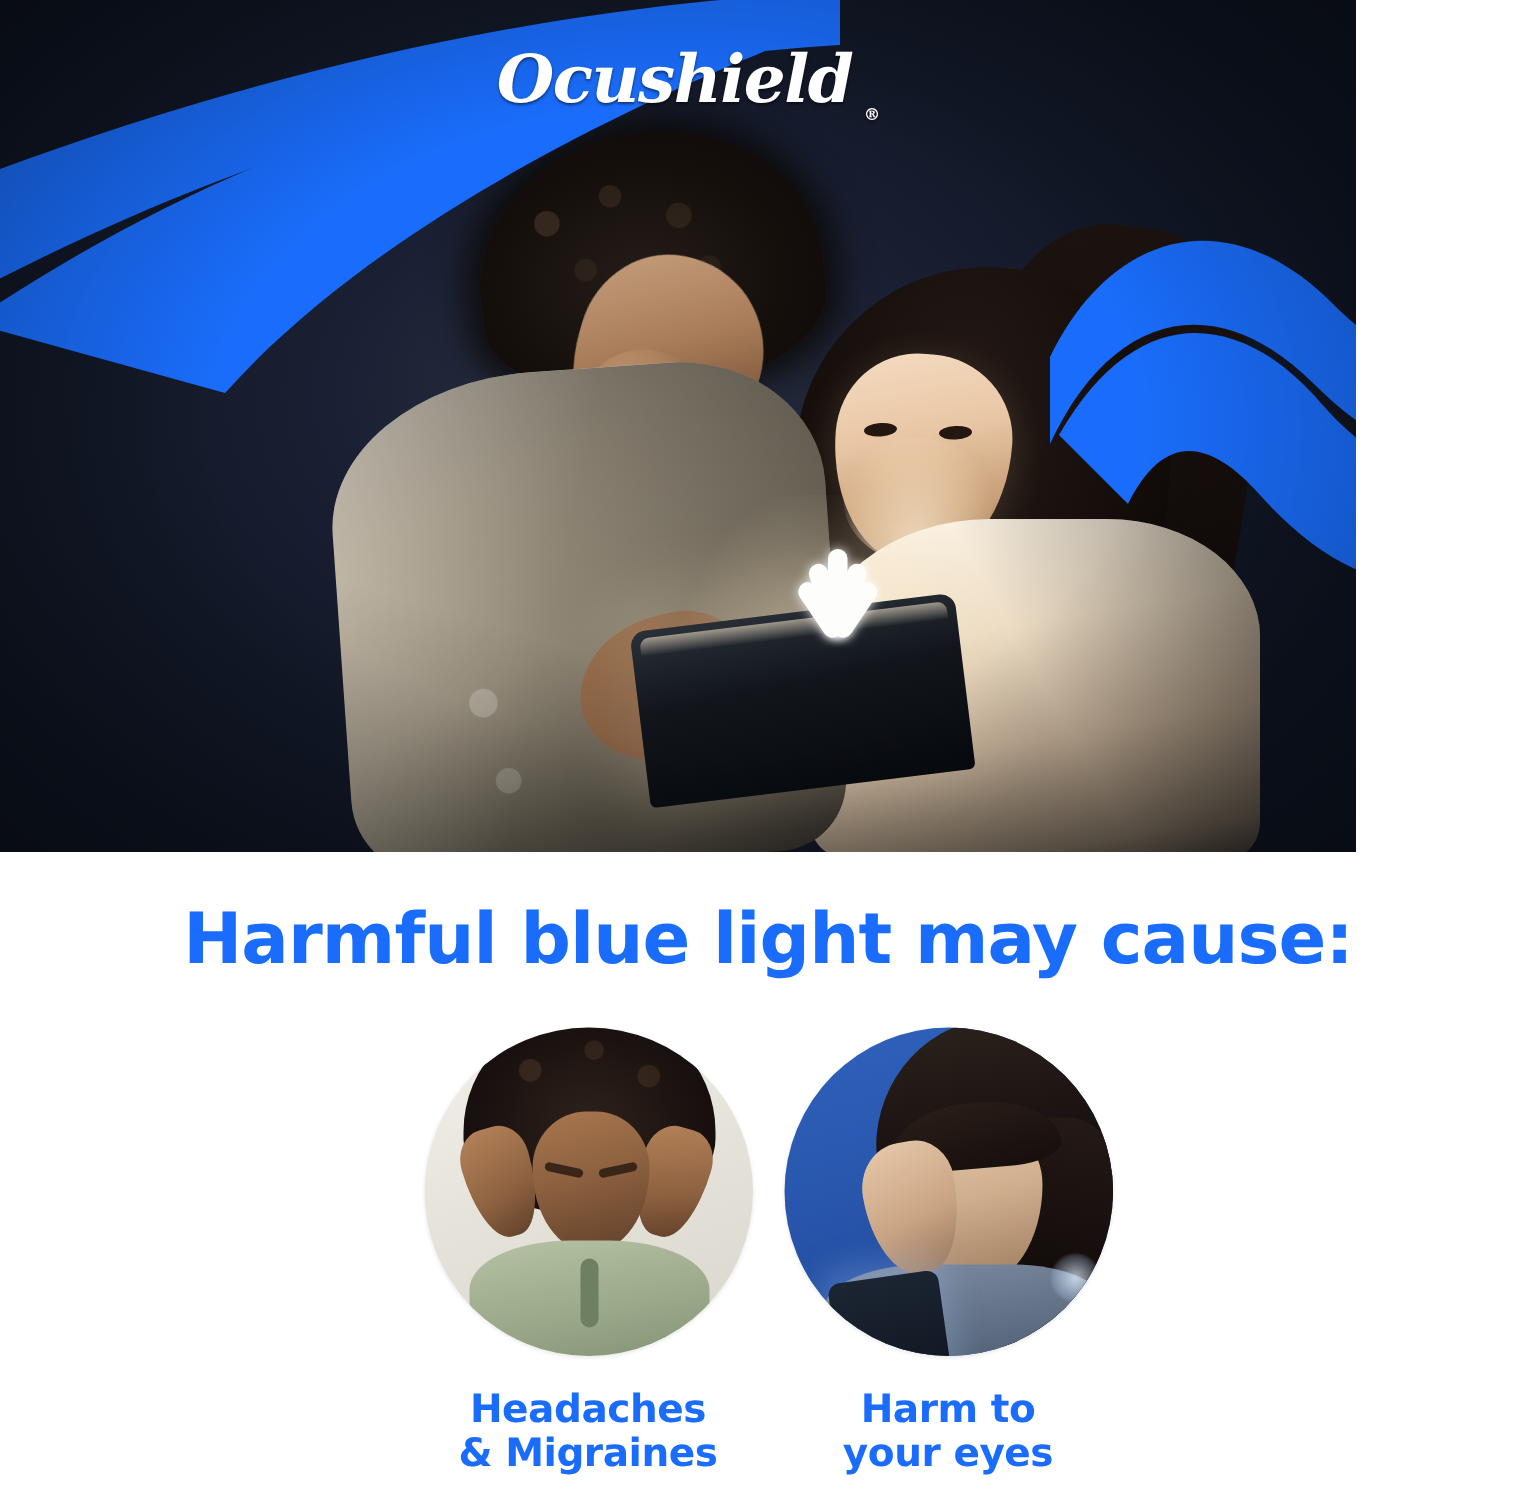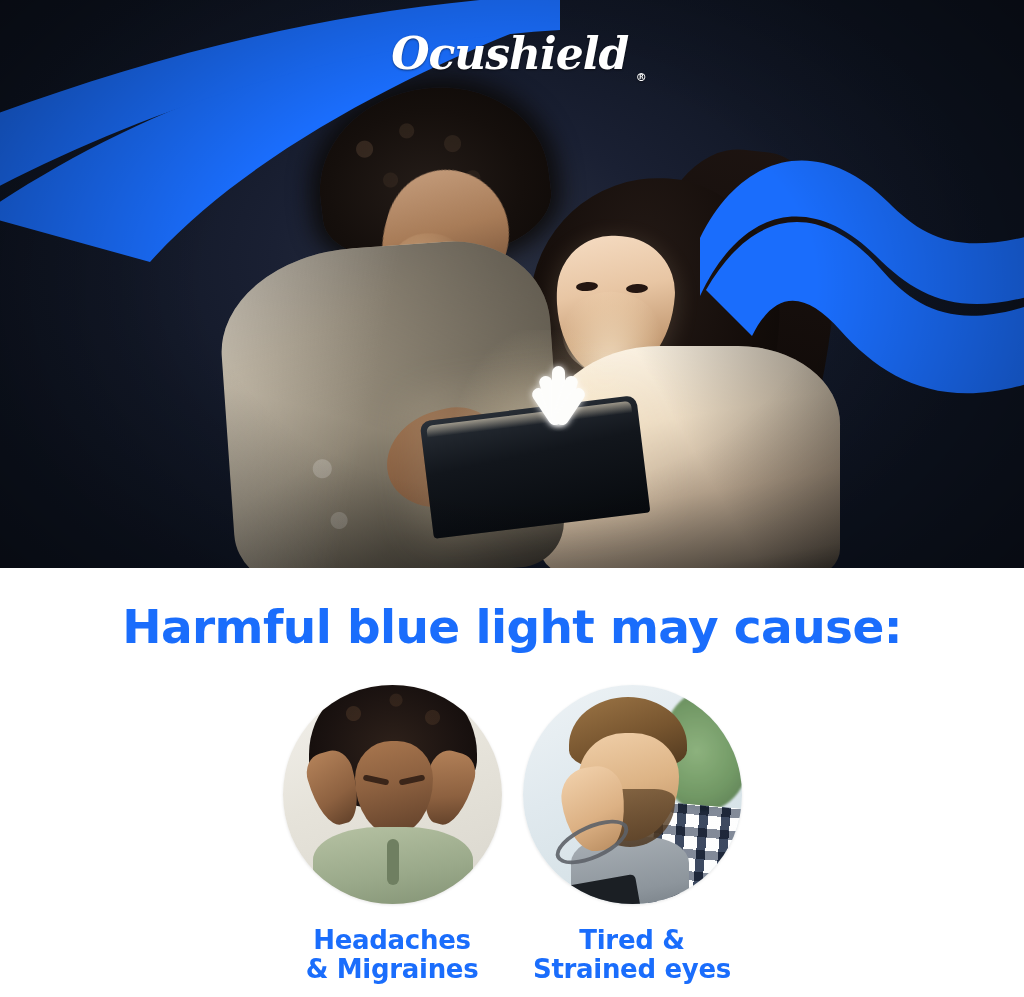--- a/index.html
+++ b/index.html
@@ -6,21 +6,21 @@
   html, body {
     width:1024px; height:997px;
     background:#ffffff;
     font-family:"Liberation Sans", sans-serif;
     overflow:hidden;
   }
   .page { position:relative; width:1024px; height:997px; background:#fff; }
 
   
   .hero {
-    position:absolute; left:0; top:0; width:1024px; height:568px;
+    position:absolute; left:0; top:0; width:904px; height:568px;
     overflow:hidden;
     background:
       radial-gradient(ellipse 520px 360px at 46% 46%, #2b3142 0%, #1a2033 38%, #121827 68%, #0d1320 100%),
       linear-gradient(160deg,#131a2b 0%,#0e1422 55%,#0b0f1a 100%);
   }
   .hero-vign {
     position:absolute; inset:0;
     background:radial-gradient(ellipse 760px 520px at 50% 50%, rgba(0,0,0,0) 40%, rgba(0,0,0,.55) 100%);
     z-index:9;
   }
@@ -451,33 +451,32 @@
             <span class="hand r"></span>
           <span class="face"></span>
             <span class="brow l"></span>
             <span class="brow r"></span>
           <span class="top"></span>
         </div>
         <div class="caption">Headaches
 &amp; Migraines</div>
       </div>
 
+
+
       <div class="card">
-        <div class="circle c2">
-          <span class="plant"></span>
-            <span class="plaid"></span>
-            <span class="tee"></span>
+        <div class="circle c4">
           <span class="hair"></span>
+            <span class="hair2"></span>
             <span class="face"></span>
-            <span class="beard"></span>
-          <span class="hand"></span>
-            <span class="glasses"></span>
-            <span class="tablet2"></span>
+          <span class="fringe"></span>
+            <span class="shoulder"></span>
+            <span class="hand"></span>
+          <span class="phone"></span>
+            <span class="bokeh"></span>
         </div>
-        <div class="caption">Tired &amp;
-Strained eyes</div>
+        <div class="caption">Harm to
+your eyes</div>
       </div>
-
-
 
     </div>
   </div>
 </div>
 
 </body></html>

